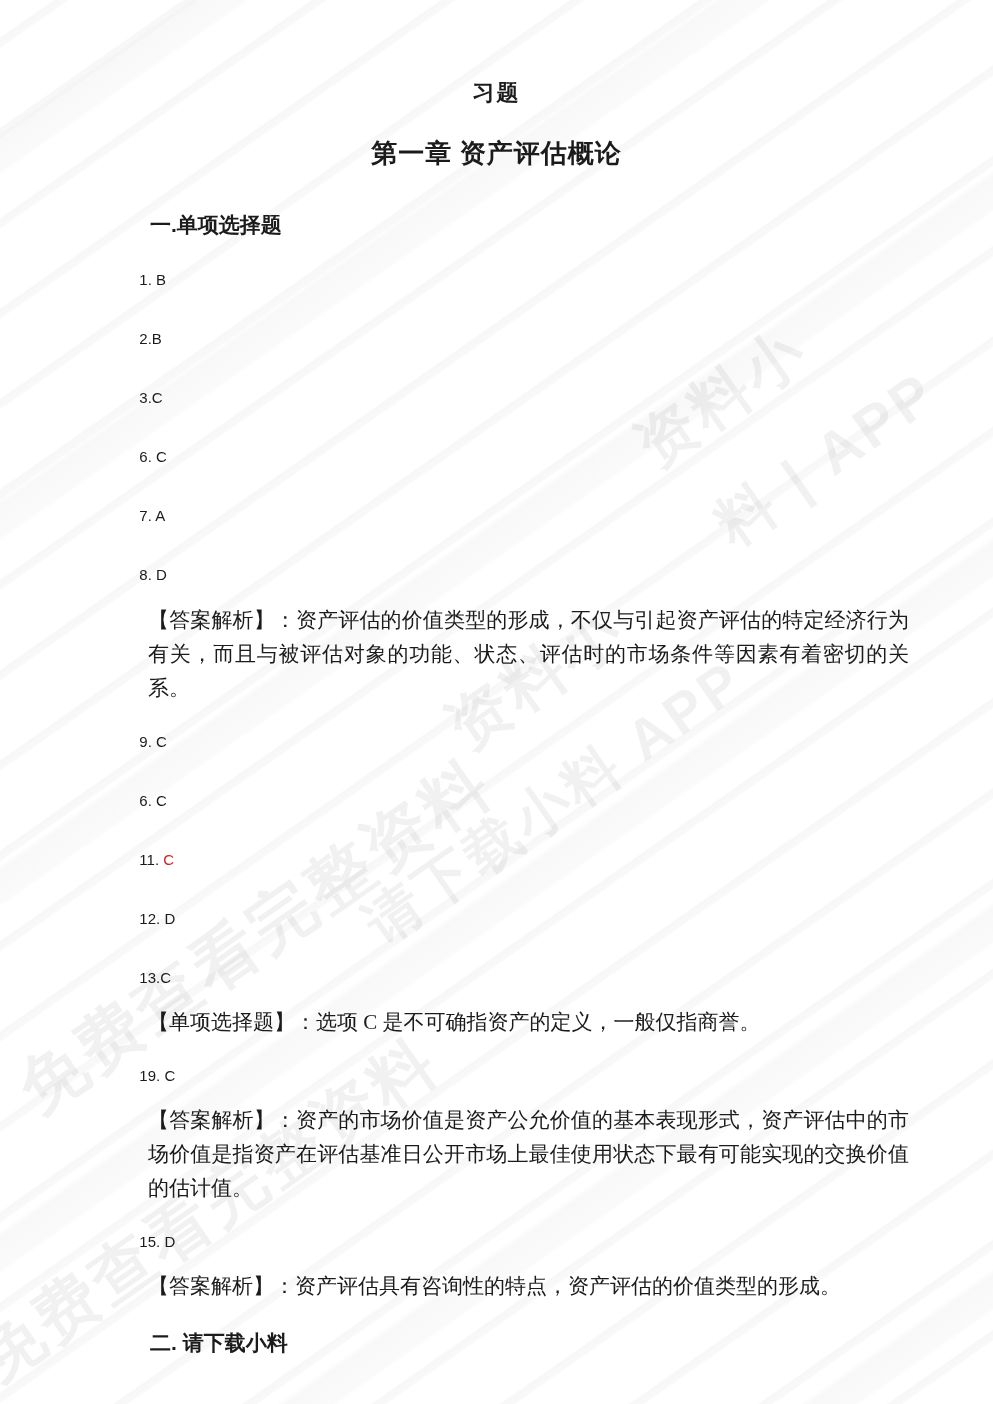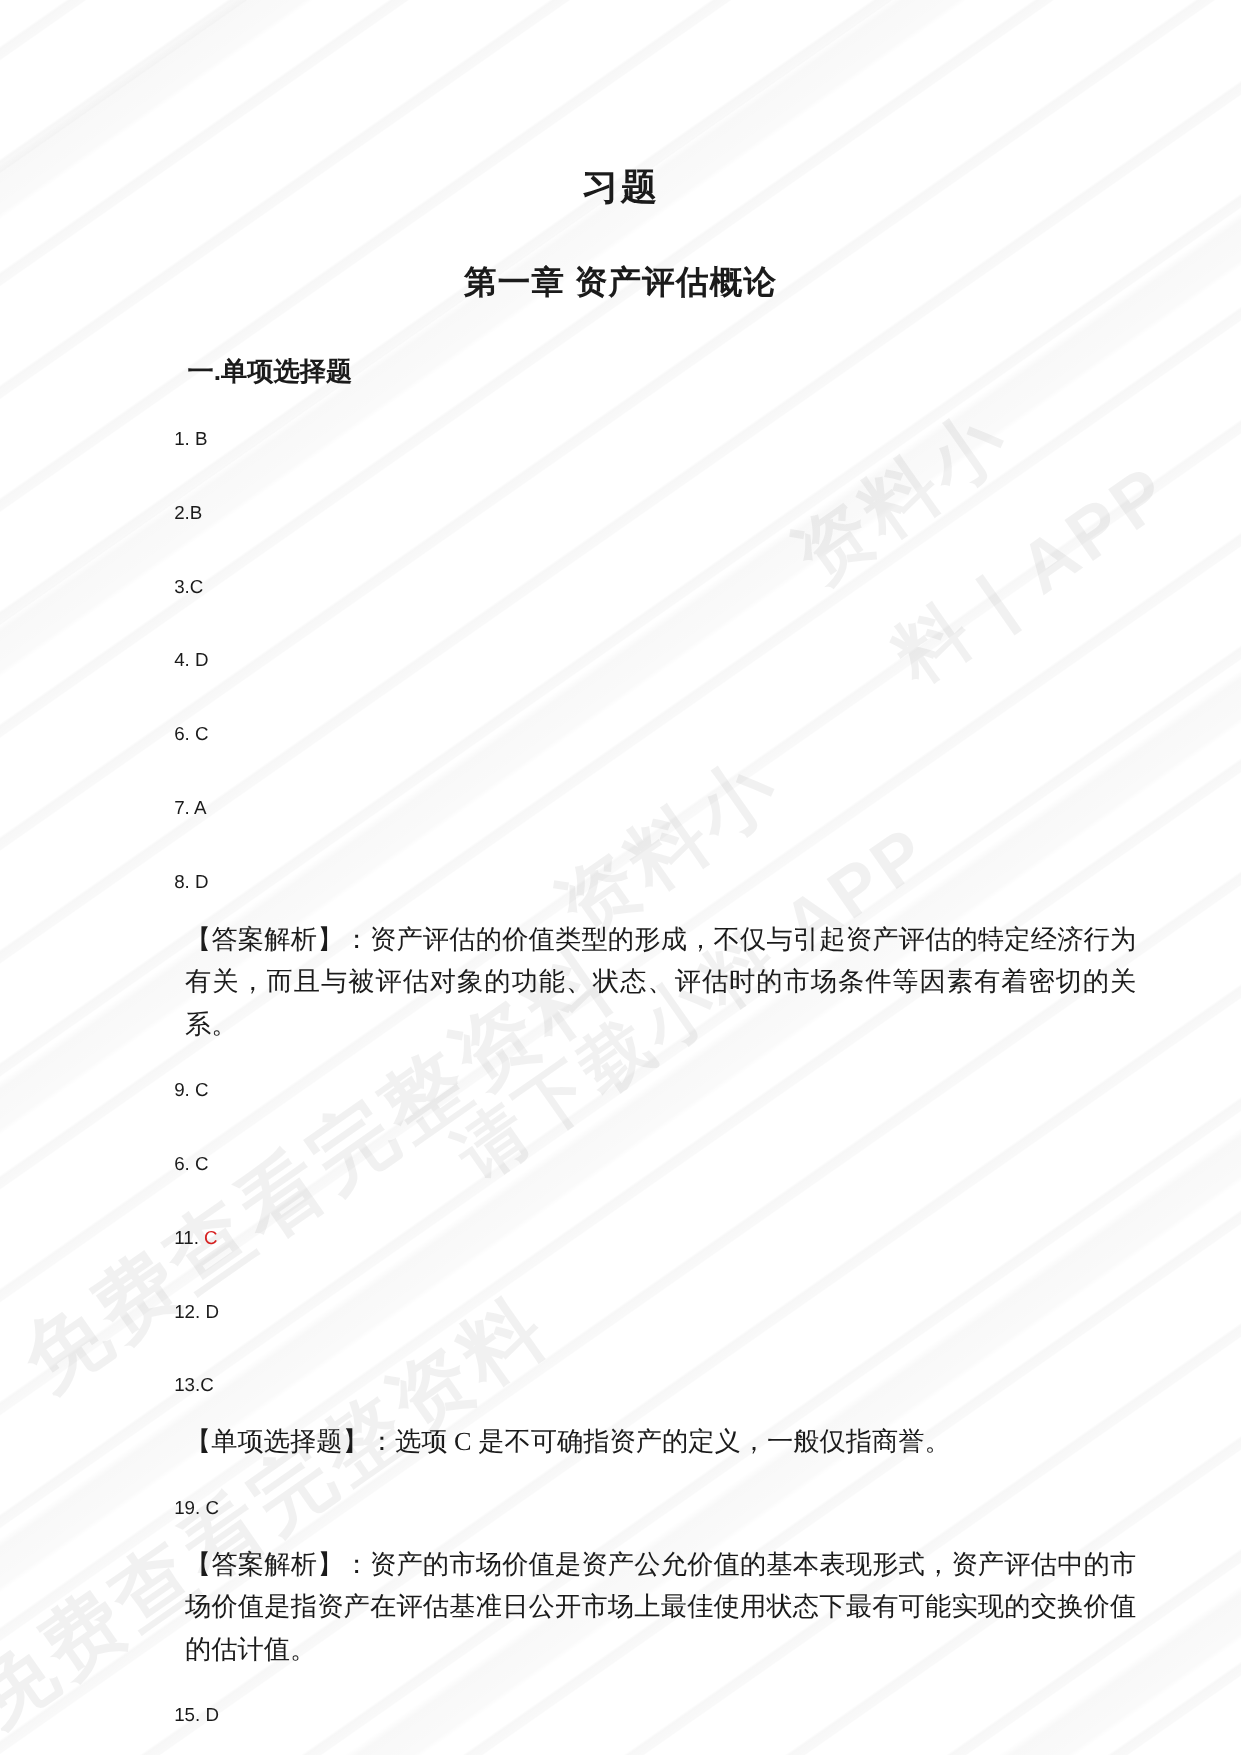--- a/index.html
+++ b/index.html
@@ -63,24 +63,24 @@
   
   .content {
     position: relative;
     z-index: 2;
     padding: 0;
   }
   .doc-title {
     text-align: center;
     font-family: "Liberation Serif", "DejaVu Serif", serif;
     font-weight: 700;
-    font-size: 29px;
+    font-size: 22px;
     letter-spacing: 2px;
-    margin: 10px;
-    padding-top: 120px;
+    margin: 0;
+    padding-top: 78px;
   }
   .doc-subtitle {
     text-align: center;
     font-family: "Liberation Serif", "DejaVu Serif", serif;
     font-weight: 700;
     font-size: 26px;
     letter-spacing: 1px;
     margin: 0;
     padding-top: 28px;
   }
@@ -155,23 +155,20 @@
       <div class="ans-item first">
         <span class="num">1. </span><span class="val">B</span>
       </div>
       <div class="ans-item">
         <span class="num">2.</span><span class="val">B</span>
       </div>
       <div class="ans-item">
         <span class="num">3.</span><span class="val">C</span>
       </div>
       <div class="ans-item">
-        <span class="num">4. </span><span class="val">D</span>
-      </div>
-      <div class="ans-item">
         <span class="num">6. </span><span class="val">C</span>
       </div>
       <div class="ans-item">
         <span class="num">7. </span><span class="val">A</span>
       </div>
       <div class="ans-item">
         <span class="num">8. </span><span class="val">D</span>
       </div>
     </div>
 

